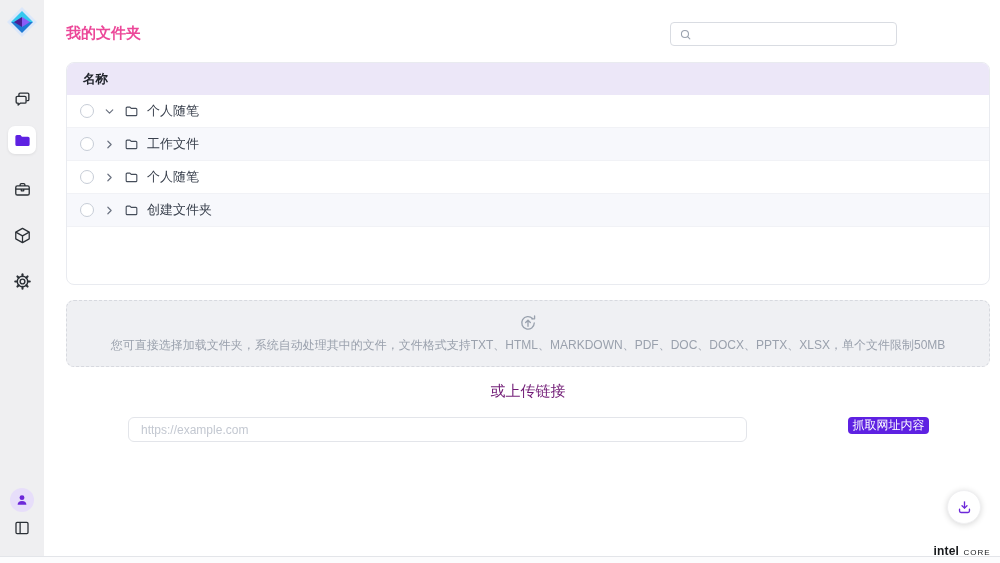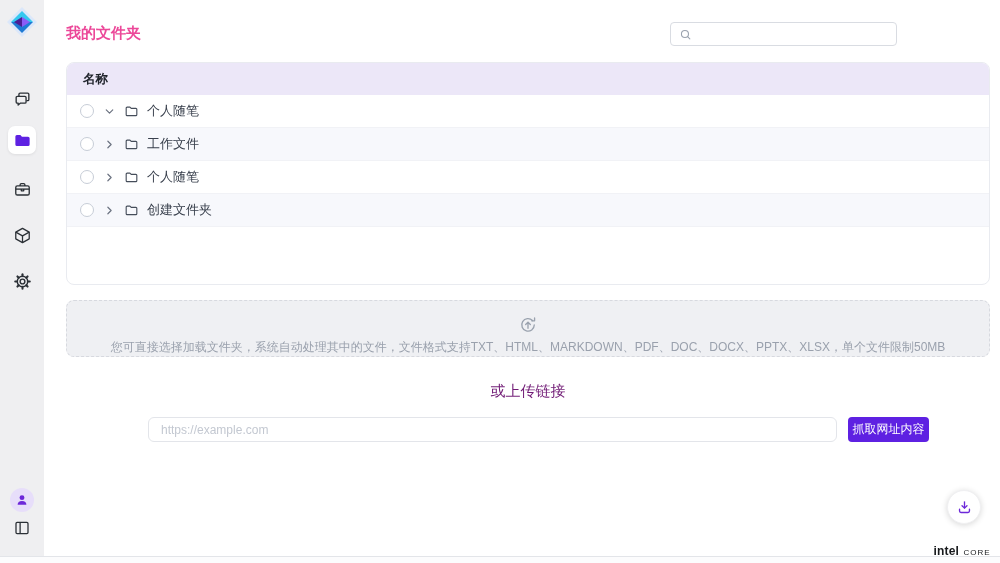--- a/index.html
+++ b/index.html
@@ -32,29 +32,29 @@
   .card { position:absolute; left:66px; top:62px; width:924px; height:223px; border:1px solid #e9ebf0; border-radius:8px; background:#fff; overflow:hidden; }
   .thead { height:28px; background:#ece7f8; display:flex; align-items:center; padding:16px 16px; font-size:12.5px; font-weight:700; color:#20242c; }
   .trow { height:33px; display:flex; align-items:center; padding:0 13px; border-bottom:1px solid #f1f2f6; cursor:pointer; }
   .trow.alt { background:#f7f8fc; }
   .checkbox { width:14px; height:14px; border:1.5px solid #c7cdd7; border-radius:50%; background:#fff; margin-right:9px; flex:0 0 auto; cursor:pointer; }
   .chev { width:13px; height:13px; margin-right:8px; flex:0 0 auto; cursor:pointer; }
   .foldic { width:15px; height:15px; margin-right:8px; flex:0 0 auto; color:#454d5a; }
   .rowlabel { font-size:13px; color:#39404d; }
 
   
-  .dropzone { position:absolute; left:66px; top:300px; width:924px; height:57px; background:#eff0f3; border:1px dashed #d7d9df; border-radius:8px; display:flex; flex-direction:column; align-items:center; justify-content:flex-end; gap:4px; cursor:pointer; }
+  .dropzone { position:absolute; left:66px; top:300px; width:924px; height:67px; background:#eff0f3; border:1px dashed #d7d9df; border-radius:8px; display:flex; flex-direction:column; align-items:center; justify-content:center; gap:4px; cursor:pointer; }
   .dropzone svg { width:20px; height:20px; }
   .drop-hint { font-size:12px; color:#9aa1ad; }
 
   
   .or-label { position:absolute; left:66px; top:382px; width:924px; text-align:center; font-size:15px; color:#701a75; }
-  .url-input { position:absolute; left:128px; top:417px; width:689px; height:25px; border:1px solid #e3e5ea; border-radius:6px; padding:0 12px; font-size:12px; color:#4d7c0f; outline:none; font-family:inherit;margin-left:20px; }
+  .url-input { position:absolute; left:128px; top:417px; width:619px; height:25px; border:1px solid #e3e5ea; border-radius:6px; padding:0 12px; font-size:12px; color:#4d7c0f; outline:none; font-family:inherit; }
   .url-input::placeholder { color:#c3c8d1; }
-  .fetch-btn { position:absolute; left:848px; top:417px; width:81px; height:25px; background:var(--accent); color:#fff; border:0; border-radius:4px; font-size:12px; font-family:inherit; cursor:pointer; }
+  .fetch-btn { position:absolute; left:848px; top:417px; width:81px; height:17px; background:var(--accent); color:#fff; border:0; border-radius:4px; font-size:12px; font-family:inherit; cursor:pointer; }
 
   
   .fab { position:absolute; left:947px; top:490px; width:34px; height:34px; border-radius:50%; background:#fff; box-shadow:0 1px 6px rgba(0,0,0,.16); border:1px solid #f0f0f2; display:flex; align-items:center; justify-content:center; cursor:pointer; color:#6d28d9; }
   .fab svg { width:17px; height:17px; }
   .intel { position:absolute; left:927px; top:542px; width:70px; text-align:center; color:#17191c; line-height:1; }
   .intel .iname { font-size:12px; font-weight:700; letter-spacing:.2px; }
   .intel .isub { font-size:11px; font-variant:small-caps; letter-spacing:1px; font-weight:400; }
   .intel .ibadge { display:inline-block; margin-left:34px; margin-top:2px; font-size:5px; color:#8a8f97; border:1px solid #d8dade; border-radius:2px; padding:1px 3px; letter-spacing:.5px; }
 </style>
 </head>

